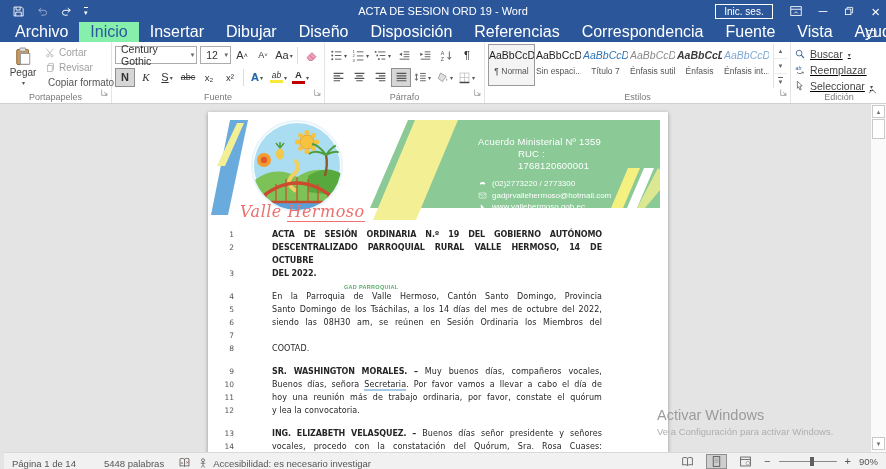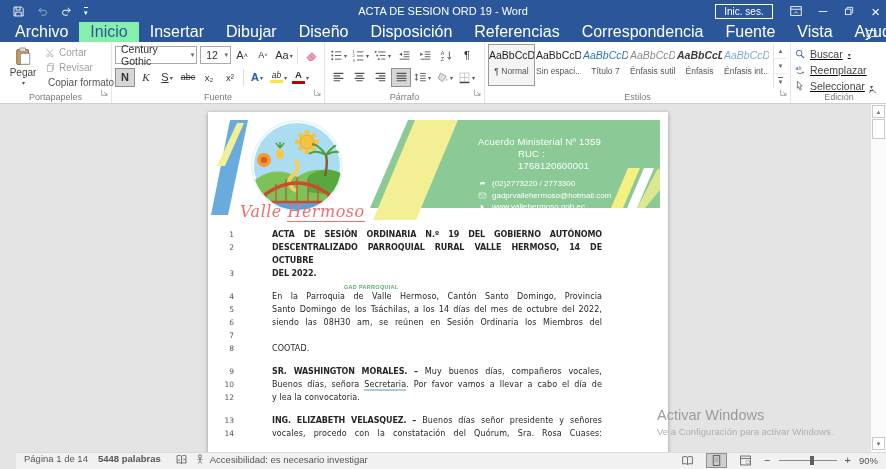--- a/index.html
+++ b/index.html
@@ -83,22 +83,22 @@
   .wm1{font-size:14.5px;}
   .wm2{font-size:9.5px;color:#aeaeae;margin-top:3px;}
   
   .vscroll{position:absolute;top:0;right:0;bottom:0;width:15px;background:#fafafa;border-left:1px solid #e3e3e3;}
   .scb{position:absolute;left:1px;right:1px;border:1px solid #c9c9c9;background:#fff;display:flex;
        align-items:center;justify-content:center;font-size:6px;color:#707070;box-sizing:border-box;}
   .sc-up{top:1px;height:13px;}
   .sc-thumb{top:15px;height:20px;}
   .sc-down{bottom:2px;height:13px;}
   
-  .statusbar{position:absolute;bottom:0;left:16px;right:0;height:17px;background:#f1f1f1;border-top:1px solid #d9d9d9;
-             display:flex;align-items:flex-start;padding:0 8px;box-sizing:border-box;font-size:9.5px;color:#555;gap:6px;}
+  .statusbar{position:absolute;bottom:0;left:4px;right:0;height:17px;background:#f1f1f1;border-top:1px solid #d9d9d9;
+             display:flex;align-items:flex-end;padding:0 8px;box-sizing:border-box;font-size:9.5px;color:#555;gap:6px;}
   .sbi{display:flex;align-items:center;gap:4px;white-space:nowrap;}
   .sb-right{margin-left:auto;display:flex;align-items:center;gap:8px;}
   .viewbtn{padding:1px 4px;display:flex;align-items:center;}
   .viewbtn.on{background:#cecece;}
   .sl-track{width:58px;height:1px;background:#8a8a8a;position:relative;}
   .sl-handle{position:absolute;left:54%;top:-4px;width:4px;height:9px;background:#5f5f5f;}
   .zoompm{font-size:11px;color:#555;line-height:1;}
 </style>
 </head>
 <body>
@@ -695,20 +695,24 @@
             <span class="lt"><span>COOTAD.</span></span>
           </div>
           <div class="doc-line gap">
             <span class="ln">9</span>
             <span class="lt"><b>SR. WASHINGTON MORALES. – </b><span>Muy buenos días, compañeros vocales,</span></span>
           </div>
           <div class="doc-line">
             <span class="ln">10</span>
             <span class="lt"><span>Buenos días, señora </span><span class="u-gram">Secretaria</span><span>. Por favor vamos a llevar a cabo el día de</span></span>
           </div>
+          <div class="doc-line">
+            <span class="ln">11</span>
+            <span class="lt"><span>hoy una reunión más de trabajo ordinaria, por favor, constate el quórum</span></span>
+          </div>
           <div class="doc-line nolast">
             <span class="ln">12</span>
             <span class="lt"><span>y lea la convocatoria.</span></span>
           </div>
           <div class="doc-line gap">
             <span class="ln">13</span>
             <span class="lt"><b>ING. ELIZABETH VELASQUEZ. – </b><span>Buenos días señor presidente y señores</span></span>
           </div>
           <div class="doc-line">
             <span class="ln">14</span>
@@ -724,21 +728,21 @@
 
     <div class="vscroll">
       <span class="scb sc-up">▲</span>
       <span class="scb sc-thumb"></span>
       <span class="scb sc-down">▼</span>
     </div>
   </div>
 
   <div class="statusbar">
     <span class="sbi">Página 1 de 14</span>
-    <span class="sbi" style="margin-left:4px;font-weight:bold;">5448 palabras</span>
+    <span class="sbi" style="margin-left:22px;">5448 palabras</span>
     <span class="sbi" style="margin-left:8px;">
         <svg class="ic" width="13" height="13">
           <use href="#i-proof"></use>
         </svg>
       </span>
     <span class="sbi">
       <svg class="ic" width="12" height="12">
           <use href="#i-person"></use>
         </svg>
       <span>Accesibilidad: es necesario investigar</span>

